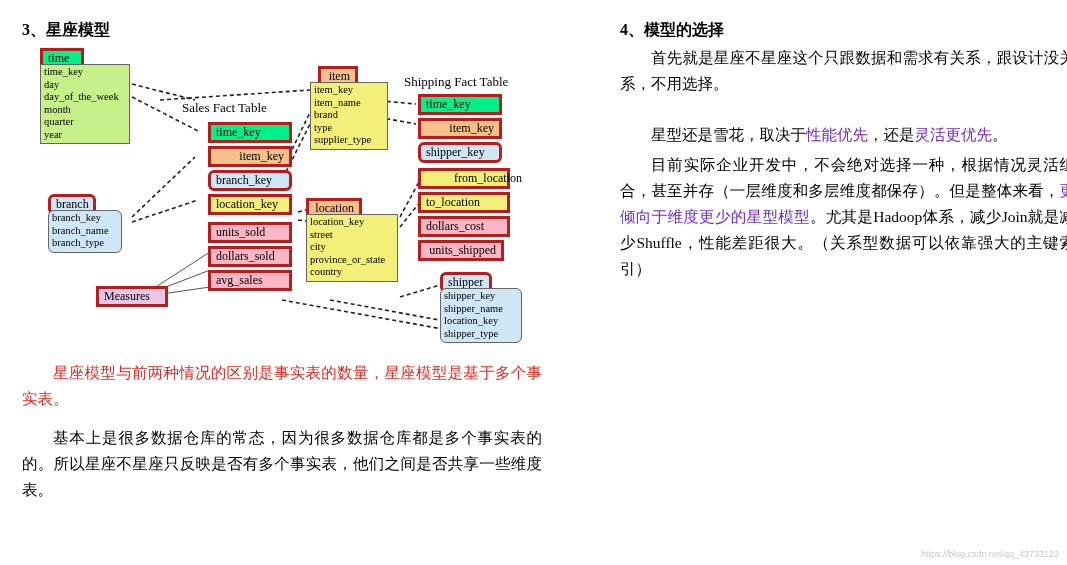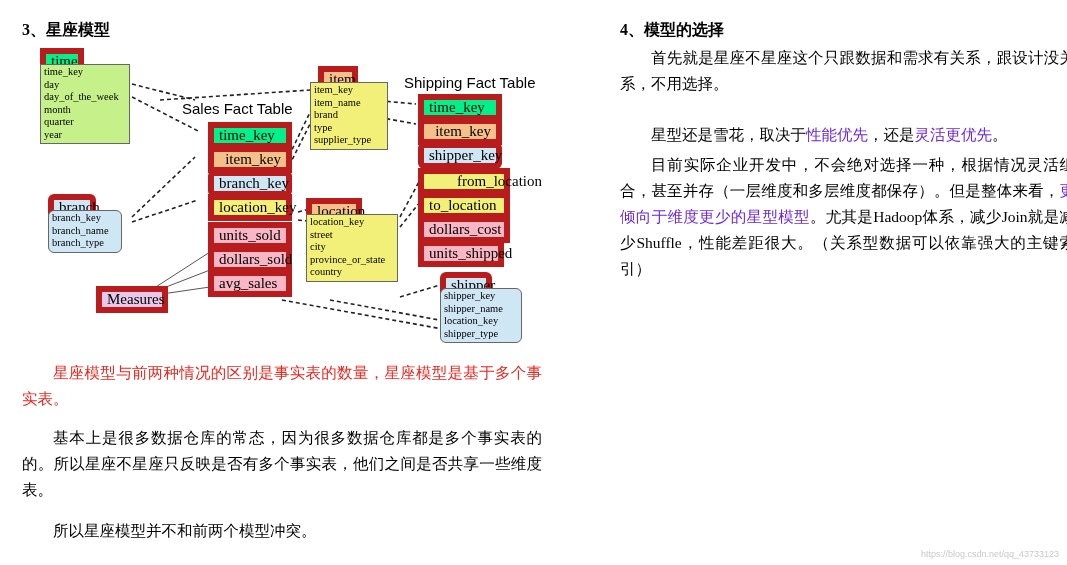--- a/index.html
+++ b/index.html
@@ -56,41 +56,41 @@
     border: 1px solid #666;
     font-family: "Liberation Serif", serif;
     font-size: 10.5px;
     line-height: 12.5px;
     padding: 1px 3px 2px 3px;
     box-sizing: border-box;
     white-space: nowrap;
   }
   .tbl-title {
     position: absolute;
-    font-size: 15px;
-    font-family: Liberation Sans, sans-serif;
+    font-size: 13px;
+    font-family: Liberation Serif, serif;
     color: #000;
     white-space: nowrap;
   }
   .row {
     white-space: nowrap;
   }
   .green  { background: #00f08a; }
   .green2 { background: #c5f08a; }
   .orange { background: #f6c08a; text-align: right; }
   .blue   { background: #cfe6f5; border-radius: 6px; }
   .yellow { background: #f3f07a; }
   .pink   { background: #f9b7c6; }
   .violet { background: #e8c7e8; }
 
   
   .cell {
     position: absolute;
-    border: 6px solid #b91c1c;
-    font-size: 15px;
+    border: 3px solid #b91c1c;
+    font-size: 12px;
     line-height: 13px;
     padding: 1px 5px;
     box-sizing: border-box;
     white-space: nowrap;
   }
 
   
   .para {
     position: absolute;
     font-size: 15.5px;
@@ -215,21 +215,20 @@
       <div class="cell yellow" style="left:398px; top:126px; width:92px;padding-left:33px;">from_location</div>
       <div class="cell yellow" style="left:398px; top:150px; width:92px;">to_location</div>
       <div class="cell pink" style="left:398px; top:174px; width:92px;">dollars_cost</div>
       <div class="cell pink" style="left:398px; top:198px; width:86px;text-align:right;">units_shipped</div>
 
       <div class="cell violet" style="left:76px; top:244px; width:72px;">Measures</div>
     </div>
 
     <div class="para indent" style="left:22px; top:425px; width:520px;">基本上是很多数据仓库的常态，因为很多数据仓库都是多个事实表的的。所以星座不星座只反映是否有多个事实表，他们之间是否共享一些维度表。</div>
     <div class="para red indent" style="left:22px; top:360px; width:520px;">星座模型与前两种情况的区别是事实表的数量，星座模型是基于多个事实表。</div>
-    <div class="para indent" style="left:22px; top:518px; width:520px;">所以星座模型并不和前两个模型冲突。</div>
   </div>
 
   <div class="right-col">
     <div class="heading" id="heading-choice" style="left:40px; top:20px;">4、模型的选择</div>
 
     <div class="para indent" style="left:40px; top:45px; width:455px;">首先就是星座不星座这个只跟数据和需求有关系，跟设计没关系，不用选择。</div>
 
     <div class="para indent" style="left:40px; top:122px; width:455px;">
       <span>星型还是雪花，取决于</span><span class="rt">性能优先</span><span>，还是</span><span class="rt">灵活更优先</span><span>。</span>
     </div>

